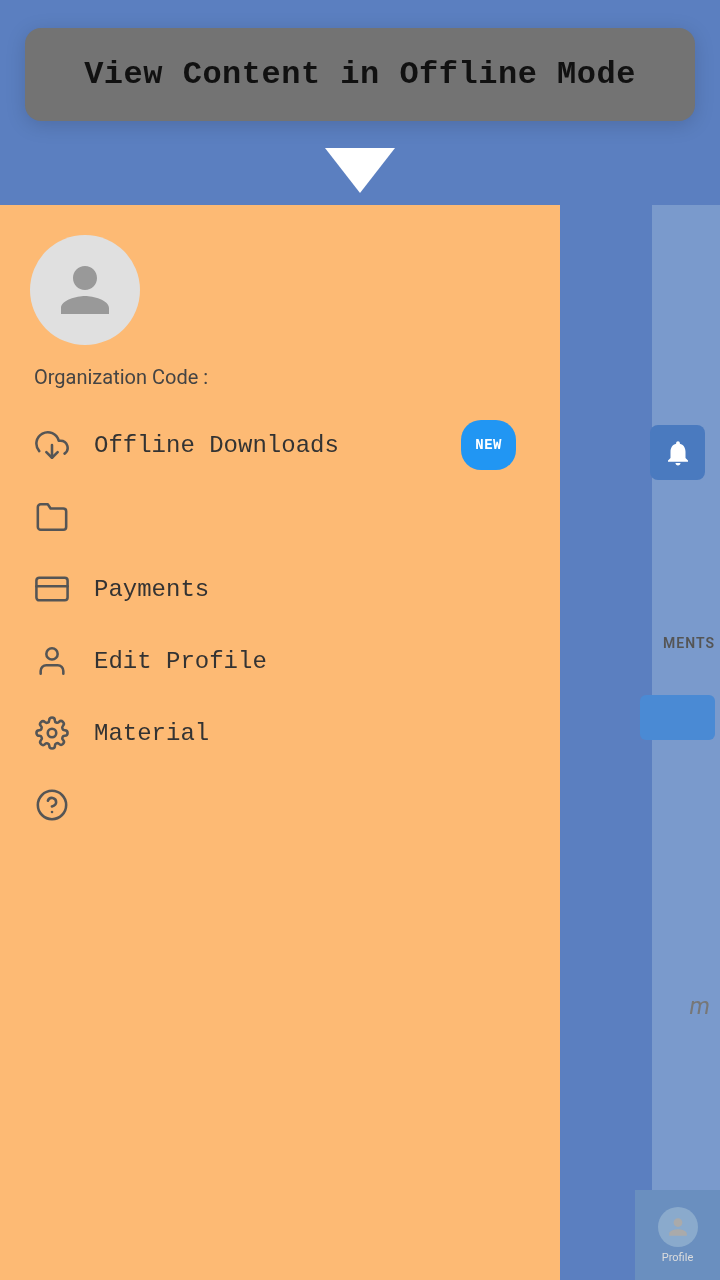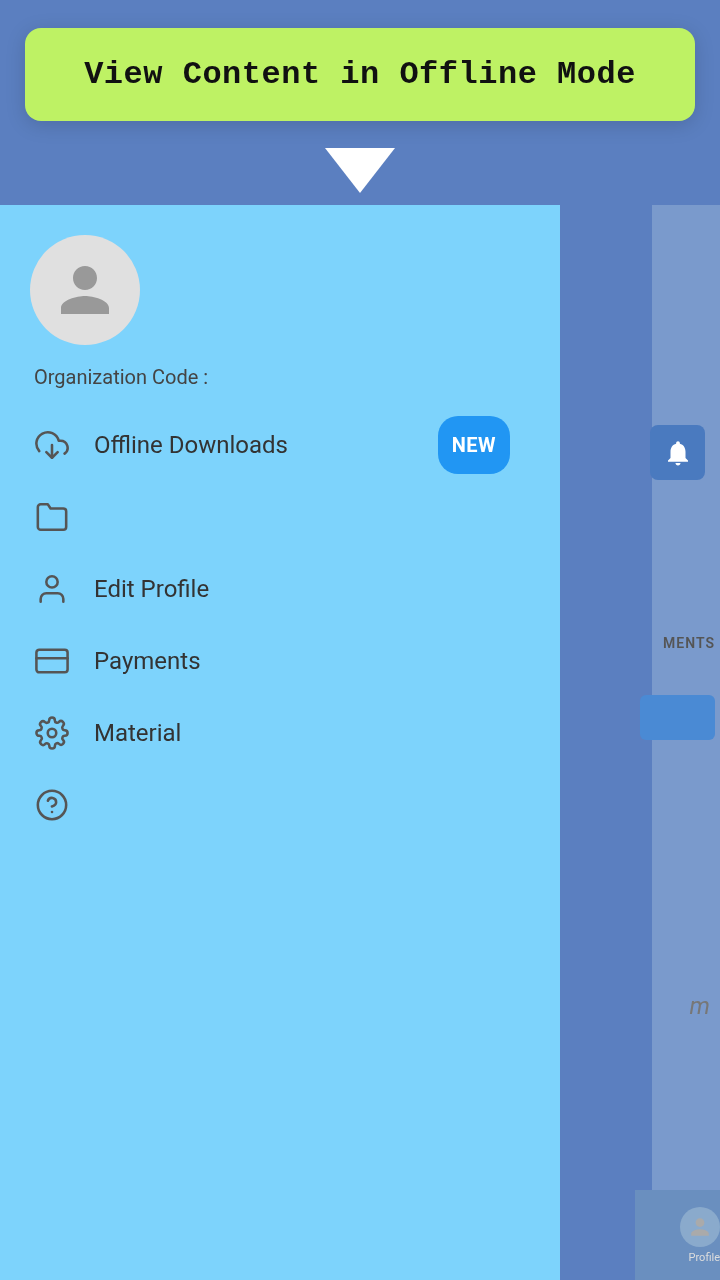--- a/index.html
+++ b/index.html
@@ -12,21 +12,21 @@
       position: relative;
       overflow: hidden;
     }
 
     
     .tooltip-box {
       position: absolute;
       top: 28px;
       left: 25px;
       right: 25px;
-      background: #bef264;
+      background: #737373;
       border-radius: 16px;
       padding: 28px 30px;
       text-align: center;
       box-shadow: 0 4px 20px rgba(0,0,0,0.15);
       z-index: 10;
     }
     .tooltip-box h2 {
       font-size: 32px;
       font-weight: 800;
       font-family: 'Courier New', monospace;
@@ -88,21 +88,21 @@
     }
     .bg-profile-area {
       position: absolute;
       bottom: 0;
       right: 0;
       width: 85px;
       height: 90px;
       background: #6a8fbf;
       display: flex;
       flex-direction: column;
-      align-items: flex-end;
+      align-items: center;
       justify-content: center;
       gap: 4px;
     }
     .bg-profile-icon-circle {
       width: 40px;
       height: 40px;
       border-radius: 50%;
       background: #8aaacc;
       display: flex;
       align-items: center;
@@ -121,21 +121,21 @@
       font-style: italic;
     }
 
     
     .drawer {
       position: absolute;
       top: 205px;
       left: 0;
       width: 560px;
       bottom: 0;
-      background: #7dd3fc;
+      background: #fdba74;
       z-index: 5;
       padding: 30px 30px 40px 30px;
       overflow-y: auto;
     }
 
     
     .avatar-circle {
       width: 110px;
       height: 110px;
       border-radius: 55px;
@@ -161,41 +161,42 @@
     .menu-list {
       list-style: none;
       width: 100%;
     }
     .menu-item {
       display: flex;
       align-items: center;
       padding: 14px 0;
       cursor: pointer;
       position: relative;
+      font-family: Liberation Mono, monospace;
     }
     .menu-item-icon {
       width: 44px;
       height: 44px;
       display: flex;
       align-items: center;
       justify-content: center;
       margin-right: 20px;
       flex-shrink: 0;
     }
     .menu-item-label {
       font-size: 24px;
       color: #333;
       font-weight: 400;
     }
     .new-badge {
       position: absolute;
-      right: 20px;
+      right: 14px;
       background: #2196F3;
       color: white;
-      font-size: 20px;
+      font-size: 14px;
       font-weight: 700;
       padding: 17px 14px;
       border-radius: 20px;
       letter-spacing: 0.5px;
     }
 
     
     .fb-button {
       display: flex;
       align-items: center;
@@ -277,35 +278,35 @@
       <div class="menu-item-icon">
         <svg width="34" height="34" viewBox="0 0 24 24" fill="none" stroke="#555" stroke-width="1.8" stroke-linecap="round" stroke-linejoin="round">
           <path d="M22 19a2 2 0 0 1-2 2H4a2 2 0 0 1-2-2V5a2 2 0 0 1 2-2h5l2 3h9a2 2 0 0 1 2 2z"></path>
         </svg>
       </div>
     </li>
 
     <li class="menu-item">
       <div class="menu-item-icon">
         <svg width="34" height="34" viewBox="0 0 24 24" fill="none" stroke="#555" stroke-width="1.8" stroke-linecap="round" stroke-linejoin="round">
+          <rect x="1" y="4" width="22" height="16" rx="2" ry="2"></rect>
+          <line x1="1" y1="10" x2="23" y2="10"></line>
+        </svg>
+      </div>
+      <span class="menu-item-label">Payments</span>
+    </li>
+
+    <li class="menu-item">
+      <div class="menu-item-icon">
+        <svg width="34" height="34" viewBox="0 0 24 24" fill="none" stroke="#555" stroke-width="1.8" stroke-linecap="round" stroke-linejoin="round">
           <path d="M20 21v-2a4 4 0 0 0-4-4H8a4 4 0 0 0-4 4v2"></path>
           <circle cx="12" cy="7" r="4"></circle>
         </svg>
       </div>
       <span class="menu-item-label">Edit Profile</span>
-    </li>
-
-    <li class="menu-item">
-      <div class="menu-item-icon">
-        <svg width="34" height="34" viewBox="0 0 24 24" fill="none" stroke="#555" stroke-width="1.8" stroke-linecap="round" stroke-linejoin="round">
-          <rect x="1" y="4" width="22" height="16" rx="2" ry="2"></rect>
-          <line x1="1" y1="10" x2="23" y2="10"></line>
-        </svg>
-      </div>
-      <span class="menu-item-label">Payments</span>
     </li>
 
     <li class="menu-item">
       <div class="menu-item-icon">
         <svg width="34" height="34" viewBox="0 0 24 24" fill="none" stroke="#555" stroke-width="1.8" stroke-linecap="round" stroke-linejoin="round">
           <circle cx="12" cy="12" r="3"></circle>
           <path d="M19.4 15a1.65 1.65 0 0 0 .33 1.82l.06.06a2 2 0 0 1-2.83 2.83l-.06-.06a1.65 1.65 0 0 0-1.82-.33 1.65 1.65 0 0 0-1 1.51V21a2 2 0 0 1-4 0v-.09A1.65 1.65 0 0 0 9 19.4a1.65 1.65 0 0 0-1.82.33l-.06.06a2 2 0 0 1-2.83-2.83l.06-.06A1.65 1.65 0 0 0 4.68 15a1.65 1.65 0 0 0-1.51-1H3a2 2 0 0 1 0-4h.09A1.65 1.65 0 0 0 4.6 9a1.65 1.65 0 0 0-.33-1.82l-.06-.06a2 2 0 0 1 2.83-2.83l.06.06A1.65 1.65 0 0 0 9 4.68a1.65 1.65 0 0 0 1-1.51V3a2 2 0 0 1 4 0v.09a1.65 1.65 0 0 0 1 1.51 1.65 1.65 0 0 0 1.82-.33l.06-.06a2 2 0 0 1 2.83 2.83l-.06.06A1.65 1.65 0 0 0 19.4 9a1.65 1.65 0 0 0 1.51 1H21a2 2 0 0 1 0 4h-.09a1.65 1.65 0 0 0-1.51 1z"></path>
         </svg>
       </div>
       <span class="menu-item-label">Material</span>

